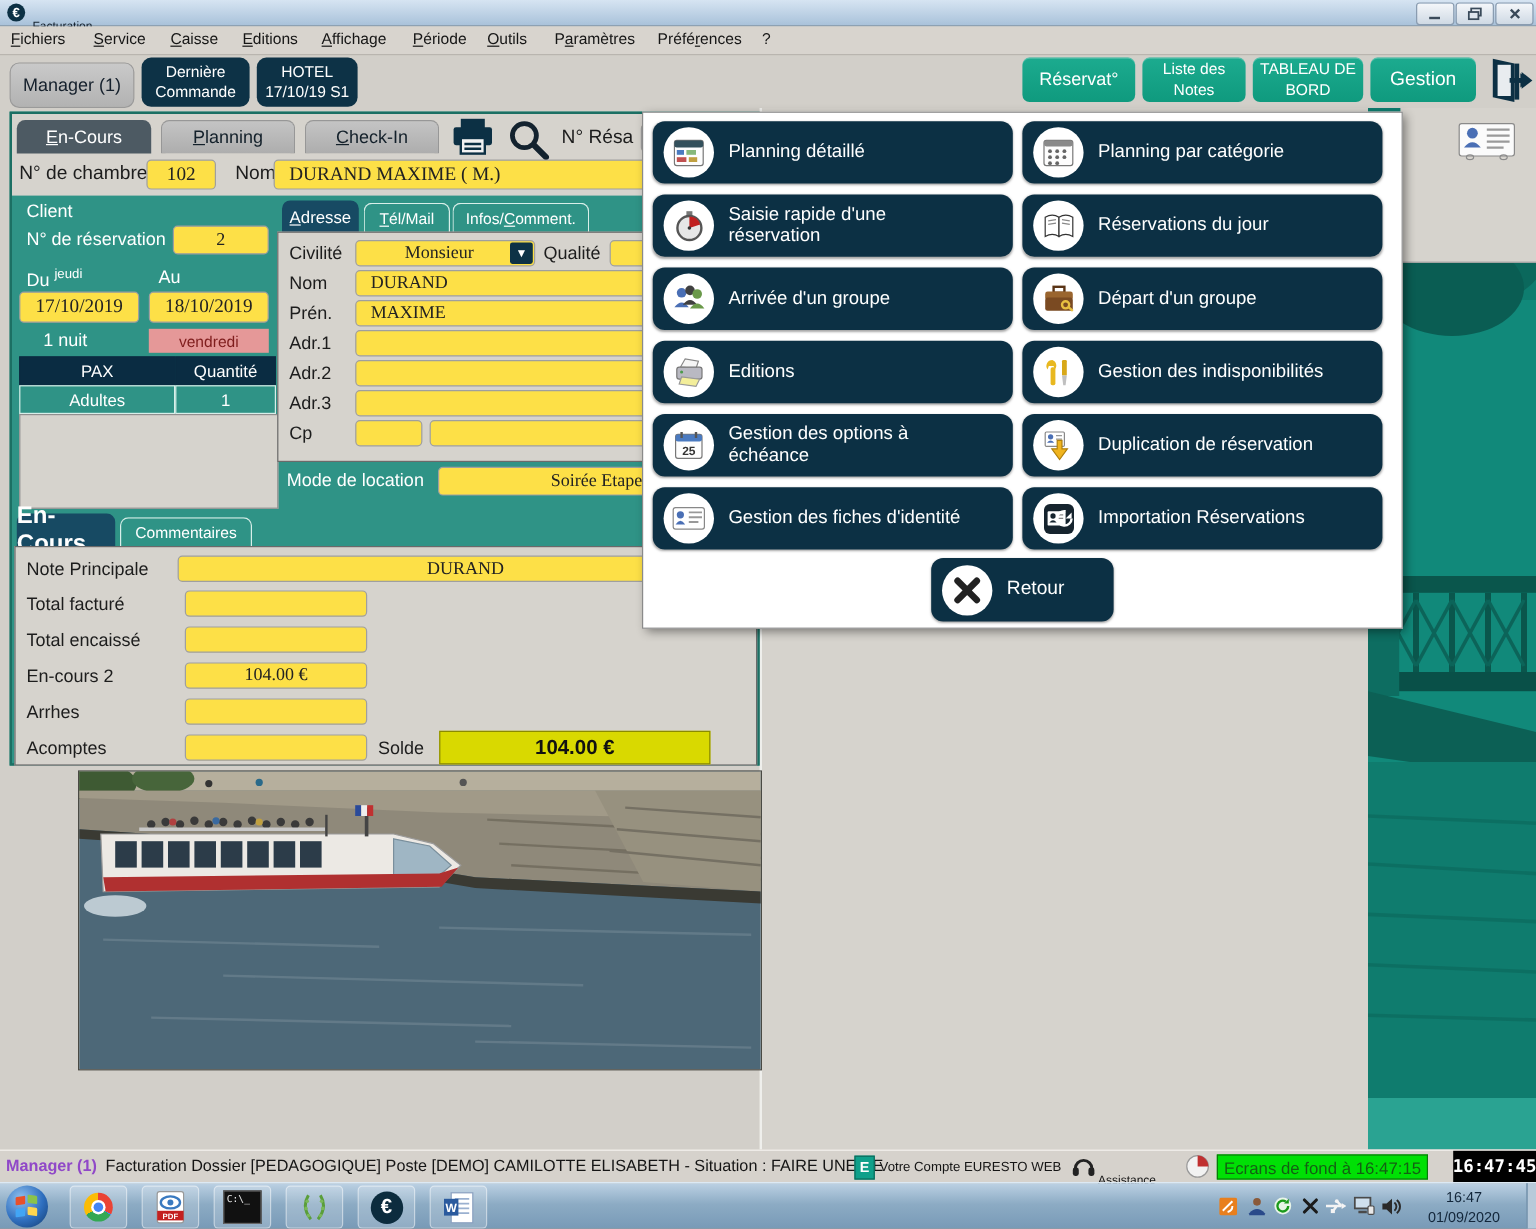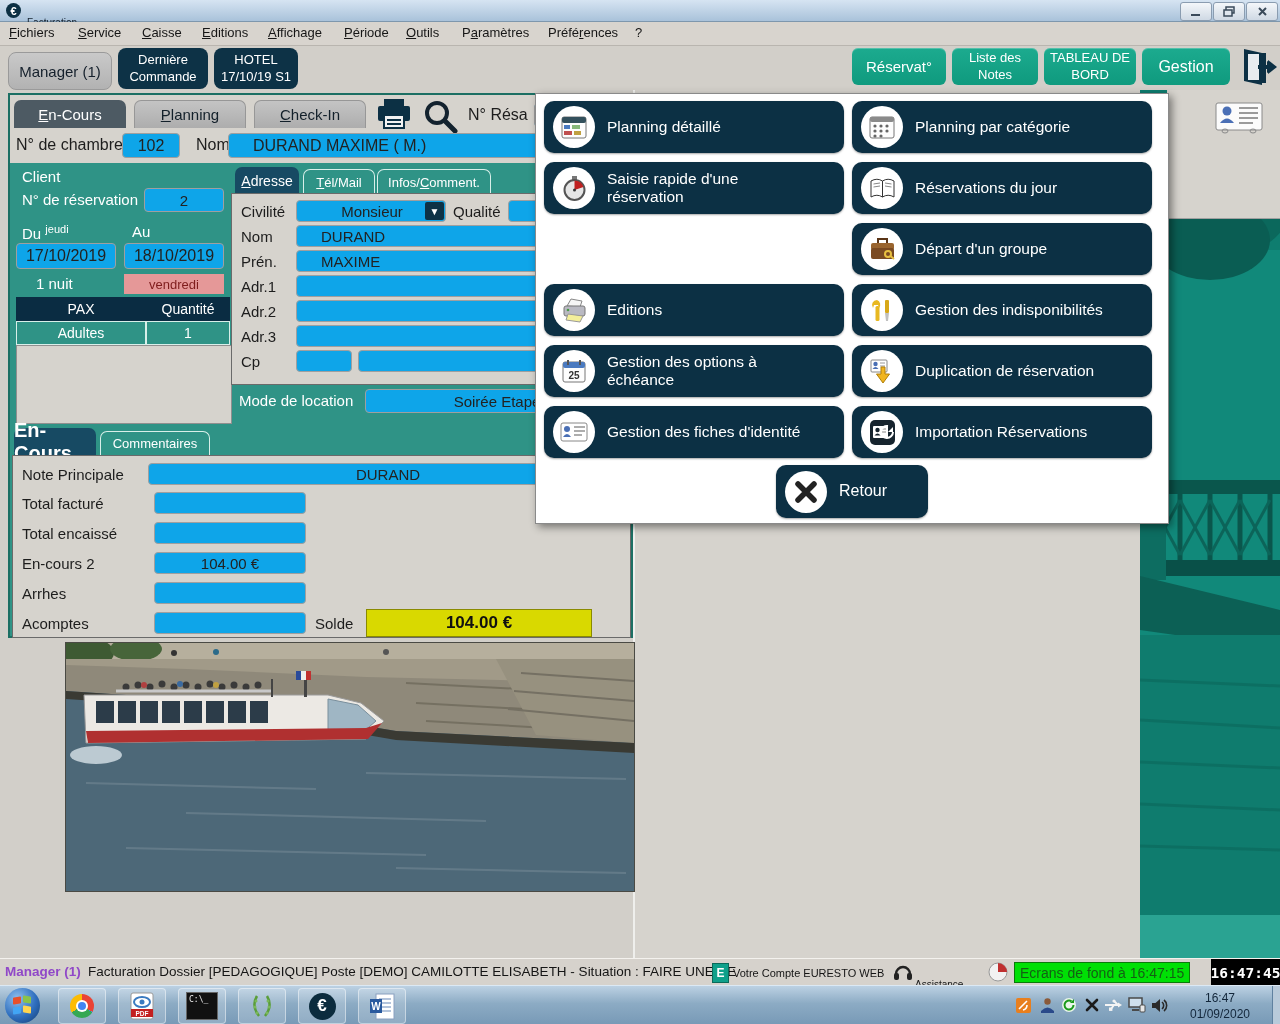--- a/index.html
+++ b/index.html
@@ -29,22 +29,22 @@
   
   #form-window{position:absolute;left:8px;top:93px;width:625px;height:545px;
     background:#2f9386;border:2px solid #1c6f63;box-sizing:border-box;}
   .tab{position:absolute;border-radius:7px 7px 0 0;display:flex;align-items:center;justify-content:center;
     font-size:15px;cursor:pointer;}
   .tab u{text-decoration:underline;}
   .tab.slate{background:#4d5a63;color:#fff;}
   .tab.gray{background:linear-gradient(#c4c4c4,#adadad);color:#13202a;border:1px solid #979797;border-bottom:none;box-sizing:border-box;}
   .tab.navy{background:#174a63;color:#fff;font-weight:bold;}
   .tab.teal{background:#2f9386;color:#fff;border:1px solid #d8efe9;border-bottom:none;box-sizing:border-box;font-size:13px;}
-  .field{position:absolute;background:#0ea5e9;border:1px solid #9f9f9f;border-radius:4px;font-size:15px;color:#222;
-    display:flex;align-items:center;padding:0 24px;box-sizing:border-box;}
+  .field{position:absolute;background:#fde047;border:1px solid #9f9f9f;border-radius:4px;font-size:15px;color:#222;
+    display:flex;align-items:center;padding:0 12px;box-sizing:border-box;font-family:Liberation Serif, serif;}
   .field.center{justify-content:center;}
   .wlabel{position:absolute;color:#fff;font-size:15px;white-space:nowrap;}
   .glabel{position:absolute;color:#1d1d1d;font-size:15px;white-space:nowrap;}
   .graypanel{position:absolute;background:#d6d3cd;}
   .ddarrow{position:absolute;right:1px;top:1px;bottom:1px;width:19px;background:#0d3246;border-radius:2px;
     color:#fff;font-size:10px;display:flex;align-items:center;justify-content:center;}
   .paxcell{box-sizing:border-box;border:1px solid #0a2c42;display:flex;align-items:center;justify-content:center;}
   
   #modal{position:absolute;left:535px;top:93px;width:632px;height:429px;background:#fff;
     border:1px solid #8a8a8a;box-shadow:3px 3px 8px rgba(0,0,0,.45);}
@@ -410,20 +410,33 @@
               <line x1="4.5" y1="9" x2="11" y2="8"></line>
               <line x1="4.5" y1="12" x2="11" y2="11"></line>
               <line x1="16" y1="8" x2="22.5" y2="9"></line>
               <line x1="16" y1="11" x2="22.5" y2="12"></line>
             </g>
           </svg>
         </span>
       <span class="mlabel">Réservations du jour</span>
     </div>
 
+    <div class="mbtn" style="left:8px;top:129px;width:300px;height:52px">
+      <span class="mico">
+        <svg width="28" height="26" viewBox="0 0 28 26">
+            <circle cx="8" cy="8" r="4" fill="#4a6fb5"></circle>
+            <path d="M2 20 q6 -8 12 0 z" fill="#4a6fb5"></path>
+            <circle cx="15" cy="6" r="4" fill="#404040"></circle>
+            <path d="M9 18 q6 -8 12 0 z" fill="#404040"></path>
+            <circle cx="21" cy="9" r="4" fill="#6a994a"></circle>
+            <path d="M15 21 q6 -8 12 0 z" fill="#6a994a"></path>
+          </svg>
+        </span>
+      <span class="mlabel">Arrivée d'un groupe</span>
+    </div>
     <div class="mbtn" style="left:316px;top:129px;width:300px;height:52px">
       <span class="mico">
         <svg width="27" height="27" viewBox="0 0 27 27">
             <rect x="9" y="3" width="9" height="5" fill="none" stroke="#5a3416" stroke-width="2"></rect>
             <rect x="2" y="7" width="23" height="7" rx="2" fill="#9a652f"></rect>
             <rect x="2" y="12" width="23" height="11" rx="2" fill="#7a4a22"></rect>
             <circle cx="19" cy="18" r="3" fill="none" stroke="#e8c040" stroke-width="2"></circle>
             <line x1="21.5" y1="20" x2="25" y2="23" stroke="#e8c040" stroke-width="2"></line>
           </svg>
         </span>

